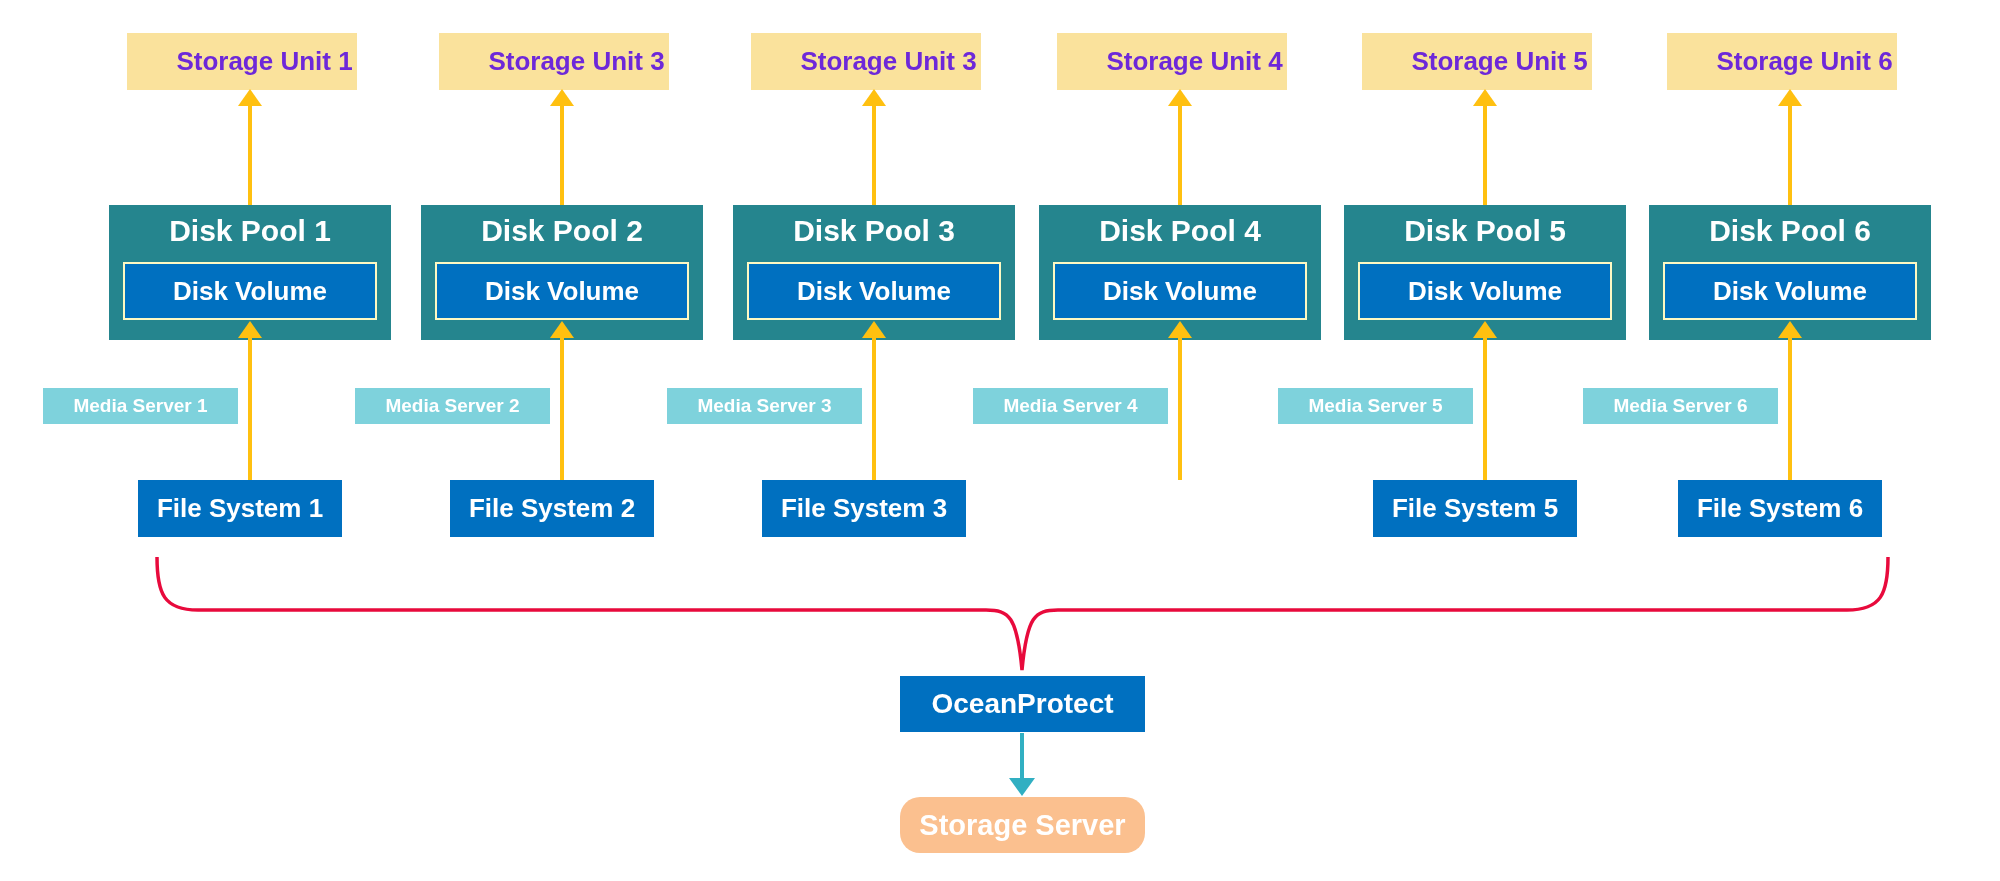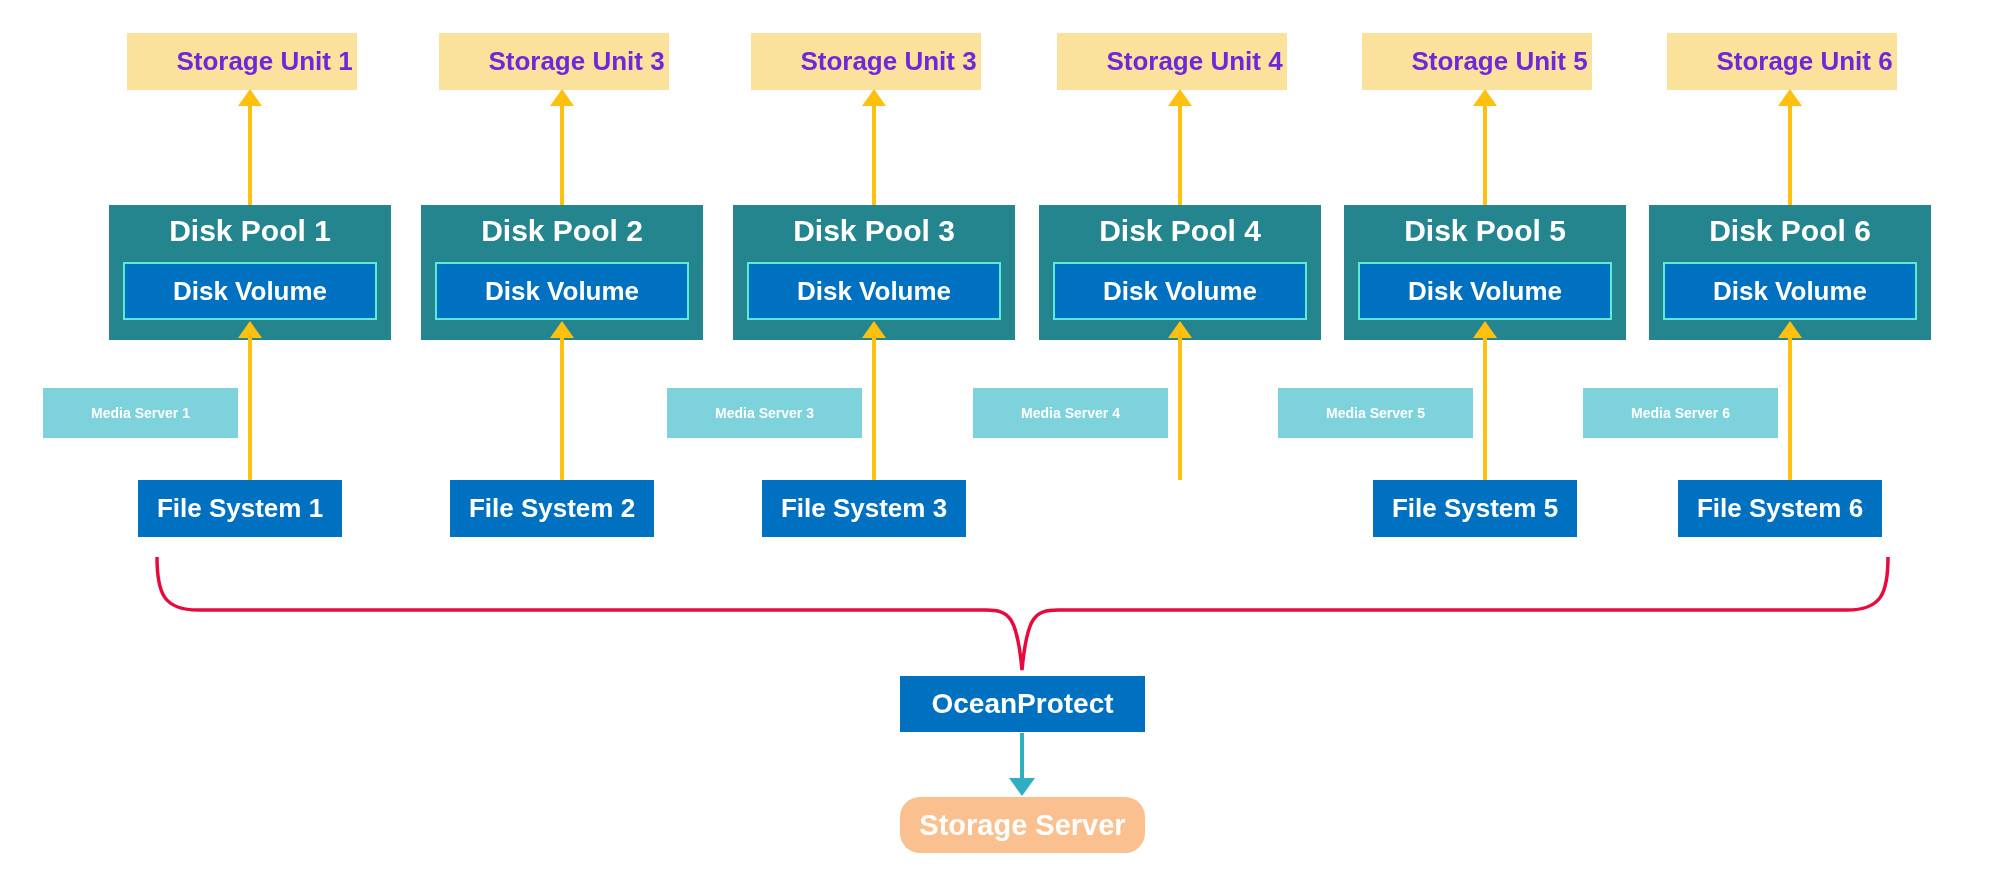--- a/index.html
+++ b/index.html
@@ -15,27 +15,27 @@
   .su{left:87px;top:33px;width:230px;height:57px;
       background:var(--yellow,#FAE29C);color:#6d28d9;font-size:26px;padding-left:45px;}
 
   
   .dp{left:69px;top:205px;width:282px;height:135px;
       background:var(--teal,#25858E);}
   .dp-label{position:absolute;top:0;left:0;right:0;height:52px;
       display:flex;align-items:center;justify-content:center;
       color:#ffffff;font-size:30px;}
   .dv{position:absolute;left:14px;top:57px;width:254px;height:58px;
-      background:var(--blue,#0070C0);border:2px solid #5eead4;box-sizing:border-box;
+      background:var(--blue,#0070C0);border:2px solid #fef9c3;box-sizing:border-box;
       display:flex;align-items:center;justify-content:center;
       color:#ffffff;font-size:26px;}
 
   
-  .ms{left:3px;top:388px;width:195px;height:50px;
-      background:var(--cyan,#7ED2DC);color:#ffffff;font-size:14px;}
+  .ms{left:3px;top:388px;width:195px;height:36px;
+      background:var(--cyan,#7ED2DC);color:#ffffff;font-size:19px;}
 
   
   .fs{left:98px;top:480px;width:204px;height:57px;
       background:var(--blue,#0070C0);color:#ffffff;font-size:26px;}
 
   
   .shaft{position:absolute;left:208px;width:4px;background:var(--gold,#FFC010);}
   .head-up{position:absolute;left:198px;width:0;height:0;
       border-left:12px solid transparent;border-right:12px solid transparent;
       border-bottom:17px solid var(--gold,#FFC010);}
@@ -80,20 +80,21 @@
   <div class="col" style="left:352px">
     <div class="box su">Storage Unit 3</div>
     <div class="head-up a1-head"></div>
     <div class="shaft a1-shaft"></div>
     <div class="box dp">
       <div class="dp-label">Disk Pool 2</div>
       <div class="dv">Disk Volume</div>
     </div>
     <div class="head-up a2-head"></div>
     <div class="shaft a2-shaft"></div>
+    <div class="box ms">Media Server 2</div>
     <div class="box fs">File System 2</div>
   </div>
 
   <div class="col" style="left:664px">
     <div class="box su">Storage Unit 3</div>
     <div class="head-up a1-head"></div>
     <div class="shaft a1-shaft"></div>
     <div class="box dp">
       <div class="dp-label">Disk Pool 3</div>
       <div class="dv">Disk Volume</div>

